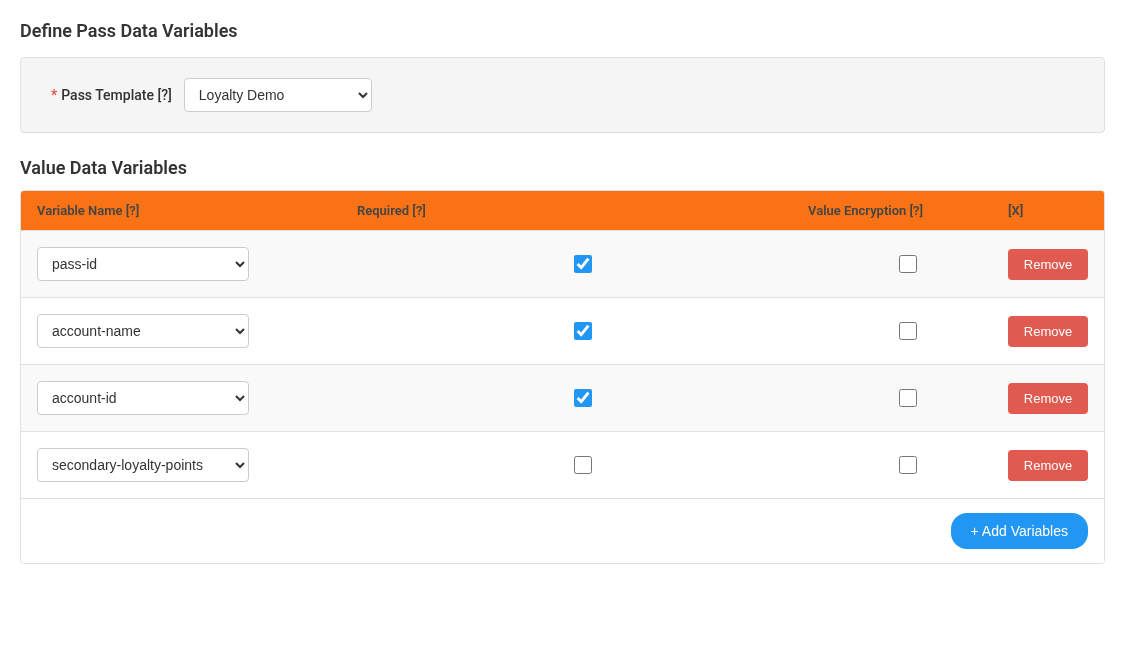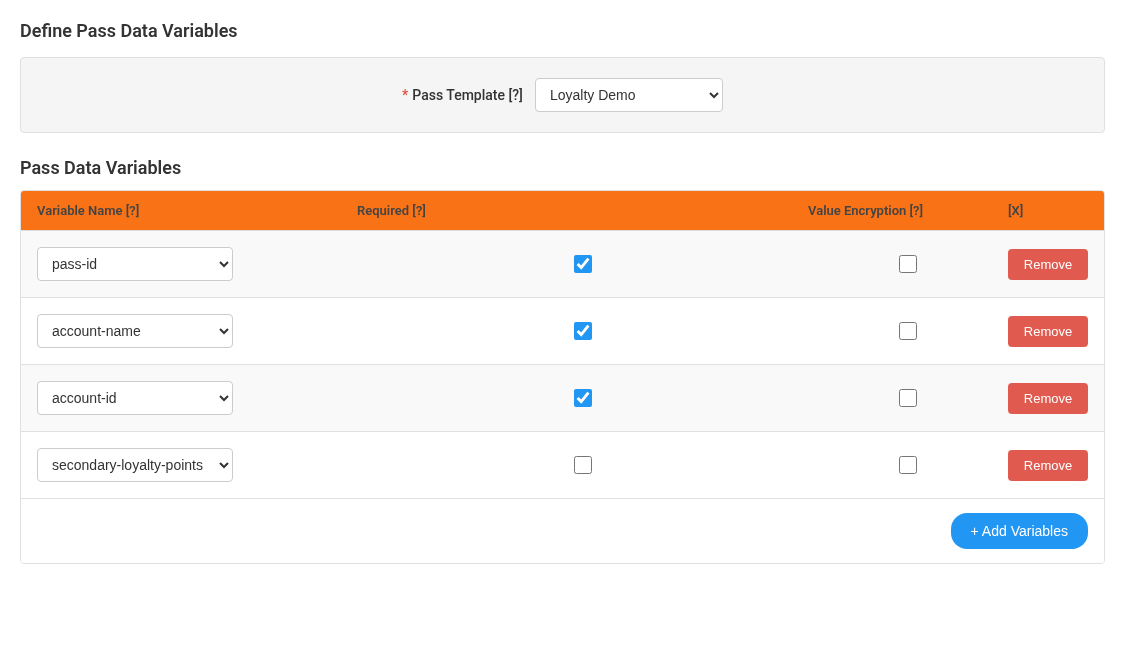--- a/index.html
+++ b/index.html
@@ -21,21 +21,21 @@
     }
 
     .template-section {
       background: #f5f5f5;
       border: 1px solid #e0e0e0;
       border-radius: 4px;
       padding: 20px 30px;
       margin-bottom: 24px;
       display: flex;
       align-items: center;
-      justify-content: center;
+      justify-content: flex-start;
     }
 
     .template-row {
       display: flex;
       align-items: center;
       gap: 12px;
     }
 
     .template-label {
       font-weight: 500;
@@ -101,21 +101,21 @@
 
     .table-row:nth-child(even) {
       background: #f9f9f9;
     }
 
     .table-row:nth-child(odd) {
       background: #fff;
     }
 
     .variable-select {
-      width: 196px;
+      width: 212px;
       padding: 7px 10px;
       border: 1px solid #ccc;
       border-radius: 4px;
       font-size: 14px;
       background: #fff;
       color: #333;
       appearance: auto;
       cursor: pointer;
     }
 
@@ -176,21 +176,21 @@
       <span class="required-star">*</span><span>Pass Template [?]</span>
     </label>
     <select class="template-select">
       <option value="loyalty-demo" selected="">Loyalty Demo</option>
       <option value="option2">Option 2</option>
       <option value="option3">Option 3</option>
     </select>
   </div>
 </div>
 
-<h2 class="pass-data-title">Pass Data Variables</h2>
+<h2 class="pass-data-title">Value Data Variables</h2>
 
 <div class="pass-data-section">
 
   <div class="table-header">
     <div class="table-header-cell">Variable Name [?]</div>
     <div class="table-header-cell center">Required [?]</div>
     <div class="table-header-cell center">Value Encryption [?]</div>
     <div class="table-header-cell center">[X]</div>
   </div>
 

